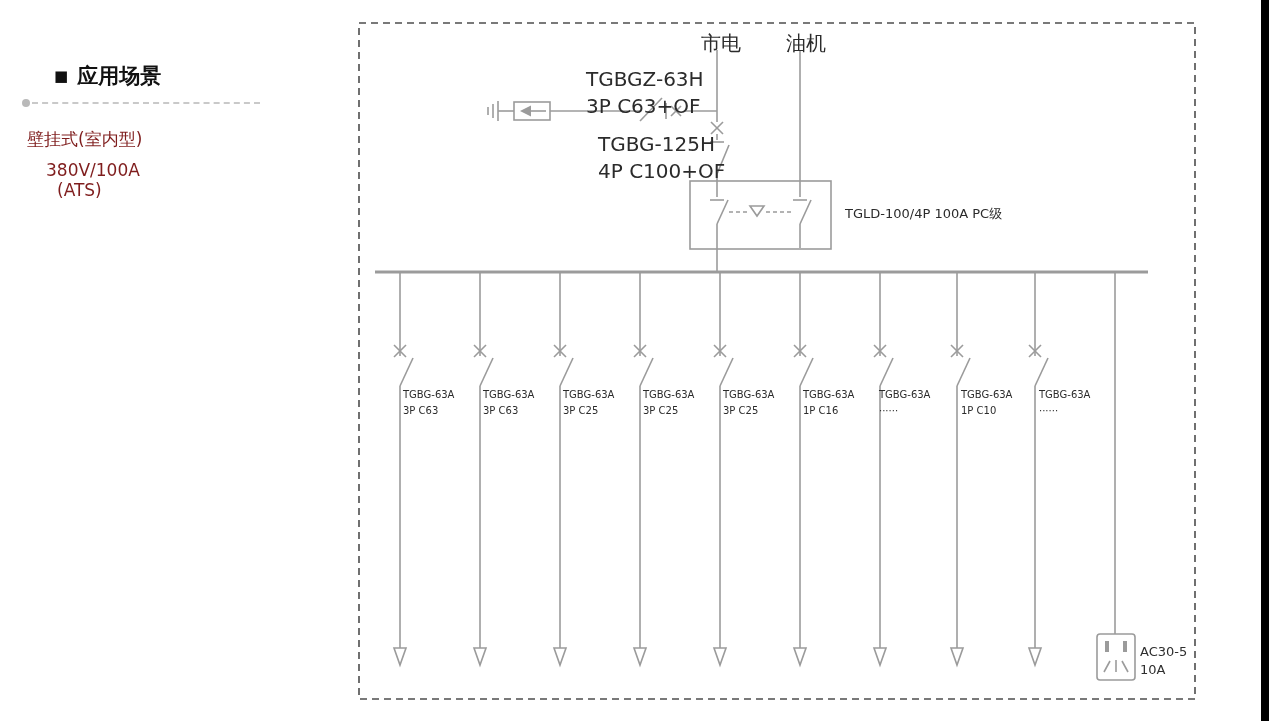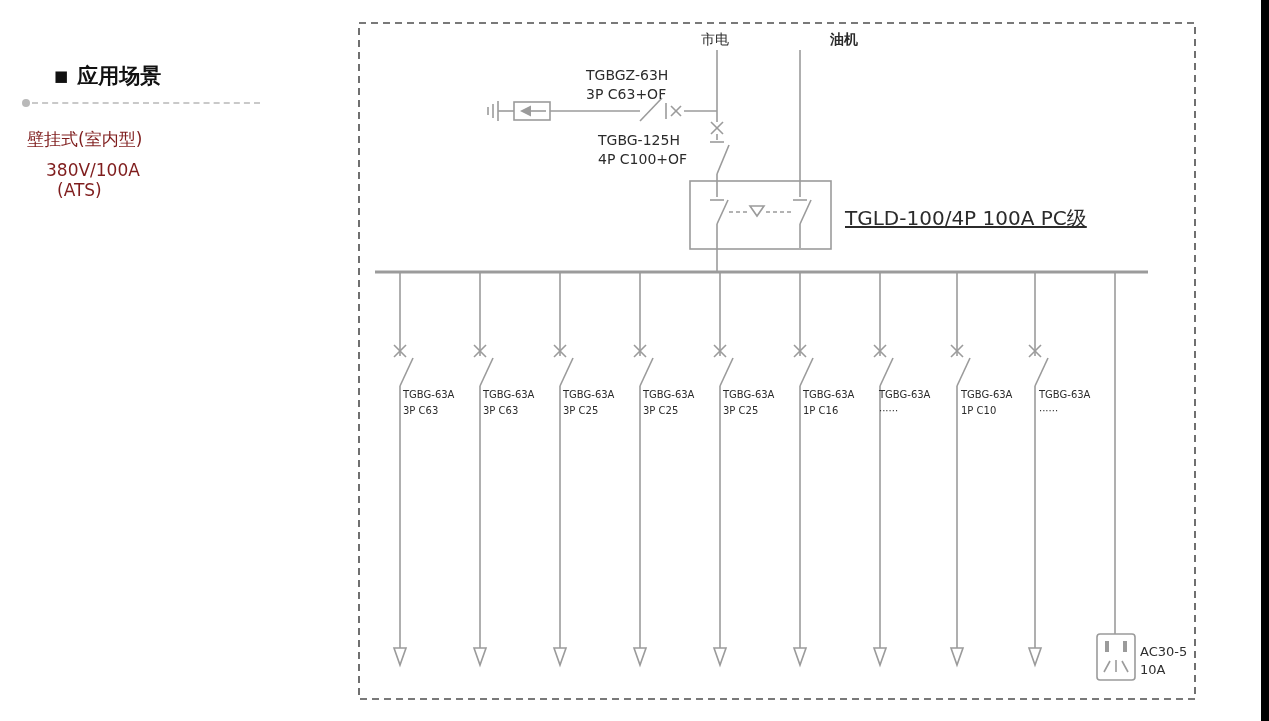--- a/index.html
+++ b/index.html
@@ -13,26 +13,26 @@
   .sb-heading{left:54px;top:62px;font-size:21px;font-weight:bold;color:#111;display:flex;align-items:center;gap:9px;}
   .sb-heading .bullet{font-size:15px;line-height:1;}
   .sb-dash{left:22px;top:99px;width:238px;display:flex;align-items:center;}
   .sb-dash .dot{width:8px;height:8px;border-radius:50%;background:#b9b9b9;flex:0 0 auto;}
   .sb-dash .dashline{flex:1;border-top:2px dashed #c9c9c9;margin-left:2px;}
   .sb-line{font-size:17px;color:#7f1d1d;}
   .sb-line-0{left:27px;top:128px;}
   .sb-line-1{left:46px;top:160px;}
   .sb-line-2{left:57px;top:180px;}
   
-  .lbl{font-size:14px;color:#2b2b2b;line-height:1.35;}
+  .lbl{font-size:20px;color:#2b2b2b;line-height:1.35;}
   .src-0{left:701px;top:30px;}
-  .src-1{left:830px;top:30px;font-weight:bold;}
+  .src-1{left:786px;top:30px;}
   .spd-lbl{left:586px;top:66px;}
   .mb-lbl{left:598px;top:131px;}
-  .ats-lbl{left:845px;top:205px;font-size:20px;text-decoration:underline;}
+  .ats-lbl{left:845px;top:205px;font-size:13px;}
   .feeder-label{position:absolute;top:387px;font-size:10px;color:#2b2b2b;line-height:1.6;}
   .socket-lbl{left:1140px;top:643px;font-size:13px;line-height:1.4;}
   .right-bar{position:absolute;left:1261px;top:0;width:8px;height:721px;background:#000;}
 </style>
 </head>
 <body>
 
 <div class="stage">
 
   <svg width="1269" height="721" viewBox="0 0 1269 721">

